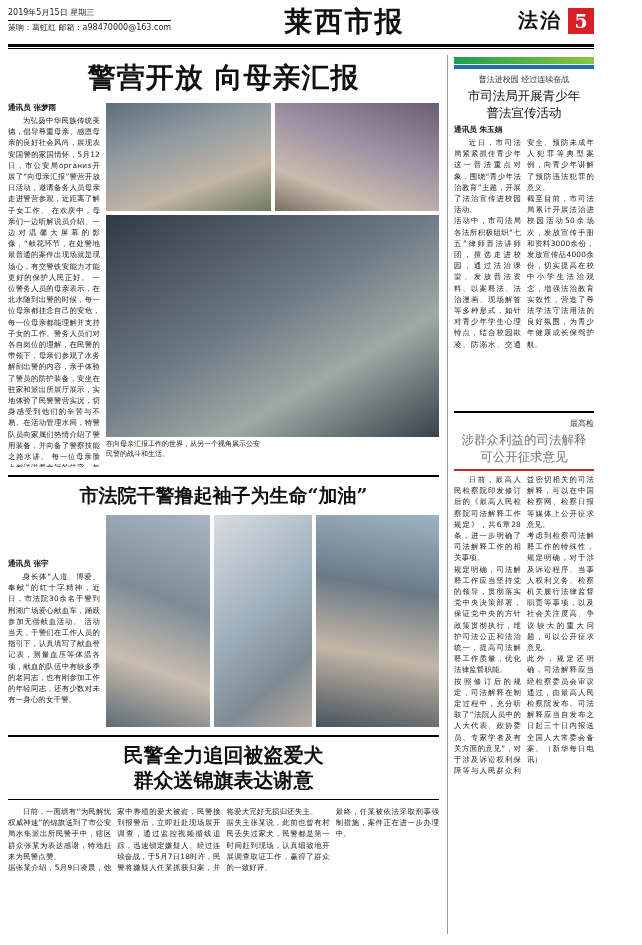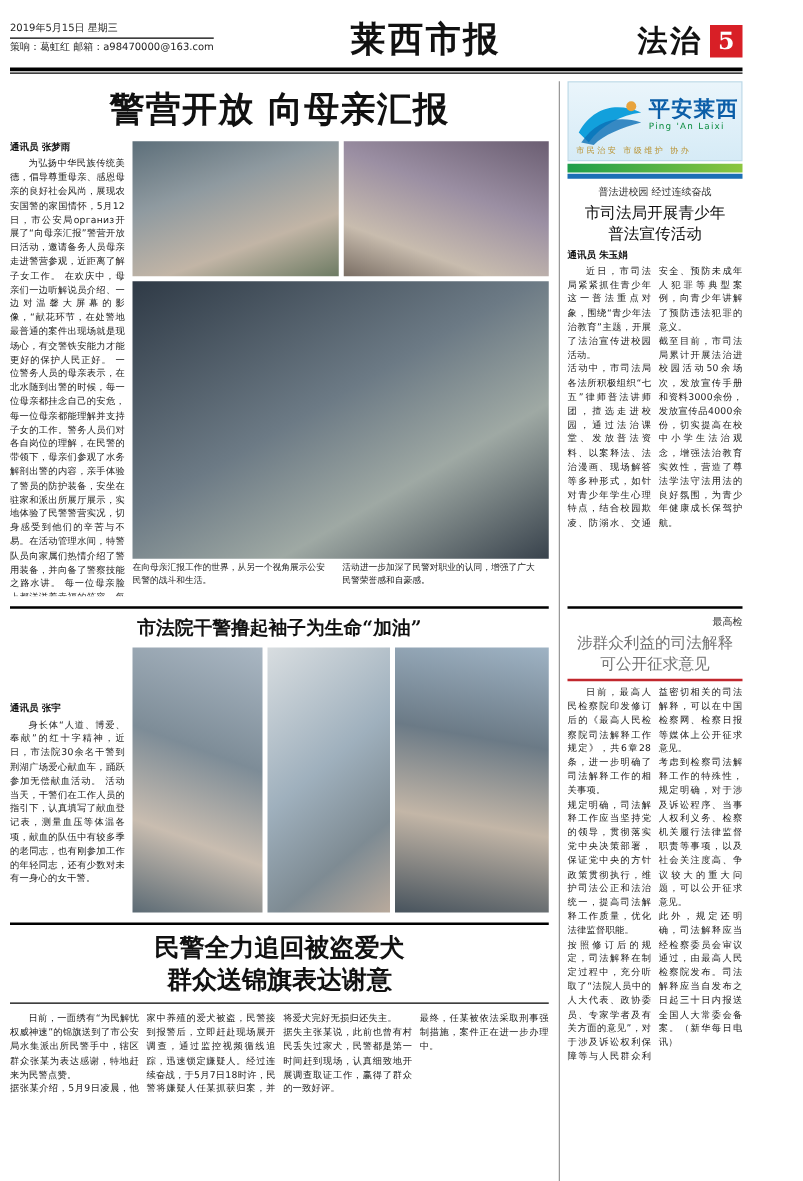--- a/index.html
+++ b/index.html
@@ -3,35 +3,35 @@
 <meta charset="utf-8">
 <style>
   html,body{margin:0;padding:0;}
   body{
     width:642px;height:945px;
     background:#ffffff;
     font-family:"DejaVu Sans","Liberation Sans",sans-serif;
     color:#111;
     overflow:hidden;
   }
-  .page{position:relative;width:602px;height:945px;box-sizing:border-box;padding:11px 8px;}
+  .page{position:relative;width:602px;height:945px;box-sizing:border-box;padding:1px 8px;}
 
   
   .masthead{display:flex;align-items:flex-start;justify-content:space-between;padding-top:6px;}
   .mast-left{font-size:8px;line-height:12px;color:#222;}
   .mast-left .row1{border-bottom:1px solid #000;padding-bottom:1px;margin-bottom:1px;}
   .mast-title{
     font-family:"DejaVu Serif","Liberation Serif",serif;
     font-weight:bold;font-size:28px;letter-spacing:2px;color:#111;
     margin-top:-4px;
   }
   .mast-right{display:flex;align-items:center;gap:6px;}
   .mast-section{
     font-family:Liberation Serif, serif;
-    font-weight:bold;font-size:24px;letter-spacing:2px;
+    font-weight:bold;font-size:20px;letter-spacing:2px;
   }
   .mast-num{
     width:26px;height:26px;background:#d81f26;color:#fff;
     font-weight:bold;font-size:19px;display:flex;align-items:center;justify-content:center;
     font-family:"DejaVu Serif","Liberation Serif",serif;
   }
   .rule-thick{height:3px;background:#000;margin-top:3px;}
   .rule-thin{height:1px;background:#000;margin-top:1px;}
 
   
@@ -42,21 +42,21 @@
   
   .headline1{
     text-align:center;
     font-family:"DejaVu Serif","Liberation Serif",serif;
     font-weight:bold;font-size:28px;letter-spacing:1px;
     margin:4px 0 6px 0;
   }
   .headline2{
     text-align:center;
     font-family:"DejaVu Serif","Liberation Serif",serif;
-    font-weight:bold;font-size:15px;letter-spacing:0px;
+    font-weight:bold;font-size:19px;letter-spacing:0px;
     margin:6px 0 6px 0;
   }
   .headline3{
     text-align:center;
     font-family:"DejaVu Serif","Liberation Serif",serif;
     font-weight:bold;font-size:20px;line-height:25px;
     margin:6px 0 6px 0;
   }
 
   
@@ -143,21 +143,20 @@
 每一位母亲脸上都洋溢着幸福的笑容，每位表示通过这次警营开放日活动，对公安工作有了进一步理解，会继续续续续支持的行为，支持基建他们把工作做好。</div>
         </div>
         <div class="art1-media">
           <div style="display:flex;gap:4px;">
             <div class="photo ph-a" style="width:50%;height:108px;"></div>
             <div class="photo ph-b" style="width:50%;height:108px;"></div>
           </div>
           <div class="photo ph-d" style="width:100%;height:222px;margin-top:4px;"></div>
           <div style="display:flex;gap:8px;">
             <div class="cap" style="width:48%;">在向母亲汇报工作的世界，从另一个视角展示公安民警的战斗和生活。</div>
-            <div class="cap" style="width:48%;">活动进一步加深了民警对职业的认同，增强了广大民警荣誉感和自豪感。</div>
           </div>
         </div>
       </div>
 
       <div class="rule-sep"></div>
 
       <div class="headline2">市法院干警撸起袖子为生命“加油”</div>
       <div class="art1">
         <div class="art1-text">
           <div class="byline" style="margin-top:44px;">通讯员 张宇</div>
@@ -179,30 +178,20 @@
 群众送锦旗表达谢意</div>
       <div class="rule-sep-thin"></div>
       <div class="zh indent cols4" style="height:118px;overflow:hidden;white-space:pre-line;">日前，一面绣有“为民解忧 权威神速”的锦旗送到了市公安局水集派出所民警手中，辖区群众张某为表达感谢，特地赶来为民警点赞。
 据张某介绍，5月9日凌晨，他家中养殖的爱犬被盗，民警接到报警后，立即赶赴现场展开调查，通过监控视频循线追踪，迅速锁定嫌疑人。经过连续奋战，于5月7日18时许，民警将嫌疑人任某抓获归案，并将爱犬完好无损归还失主。
 据失主张某说，此前也曾有村民丢失过家犬，民警都是第一时间赶到现场，认真细致地开展调查取证工作，赢得了群众的一致好评。
 最终，任某被依法采取刑事强制措施，案件正在进一步办理中。</div>
     </div>
 
     <div class="col-right">
 
-      <div class="brand">
-        <svg class="swoosh" viewBox="0 0 54 42">
-          <path d="M2 30 C14 8, 34 6, 52 14 C36 16, 20 24, 10 38 Z" fill="#12a0dc"></path>
-          <path d="M4 38 C16 20, 34 16, 52 22 C36 26, 22 32, 14 40 Z" fill="#0b6fb5" opacity="0.8"></path>
-          <circle cx="44" cy="9" r="4" fill="#e8a33d"></circle>
-        </svg>
-        <div class="b-title">平安莱西</div>
-        <div class="b-sub">Ping 'An Laixi</div>
-        <div class="b-foot">市民治安  市级维护  协办</div>
-      </div>
       <div class="greenbar"></div>
       <div class="bluebar"></div>
 
       <div class="rh-kicker">普法进校园 经过连续奋战</div>
       <div class="rh-title" style="white-space:pre-line;">市司法局开展青少年
 普法宣传活动</div>
       <div class="byline">通讯员 朱玉娟</div>
       <div class="zh indent cols2" style="height:268px;overflow:hidden;white-space:pre-line;">近日，市司法局紧紧抓住青少年这一普法重点对象，围绕“青少年法治教育”主题，开展了法治宣传进校园活动。
 活动中，市司法局各法所积极组织“七五”律师普法讲师团，擅选走进校园，通过法治课堂、发放普法资料、以案释法、法治漫画、现场解答等多种形式，如针对青少年学生心理特点，结合校园欺凌、防溺水、交通安全、预防未成年人犯罪等典型案例，向青少年讲解了预防违法犯罪的意义。
 截至目前，市司法局累计开展法治进校园活动50余场次，发放宣传手册和资料3000余份，发放宣传品4000余份，切实提高在校中小学生法治观念，增强法治教育实效性，营造了尊法学法守法用法的良好氛围，为青少年健康成长保驾护航。</div>

